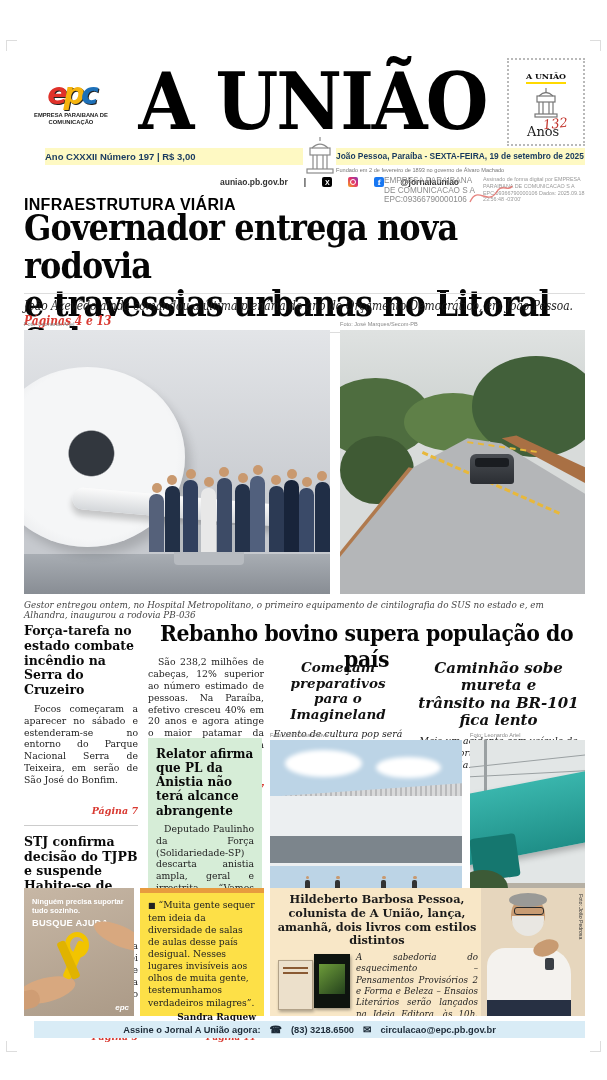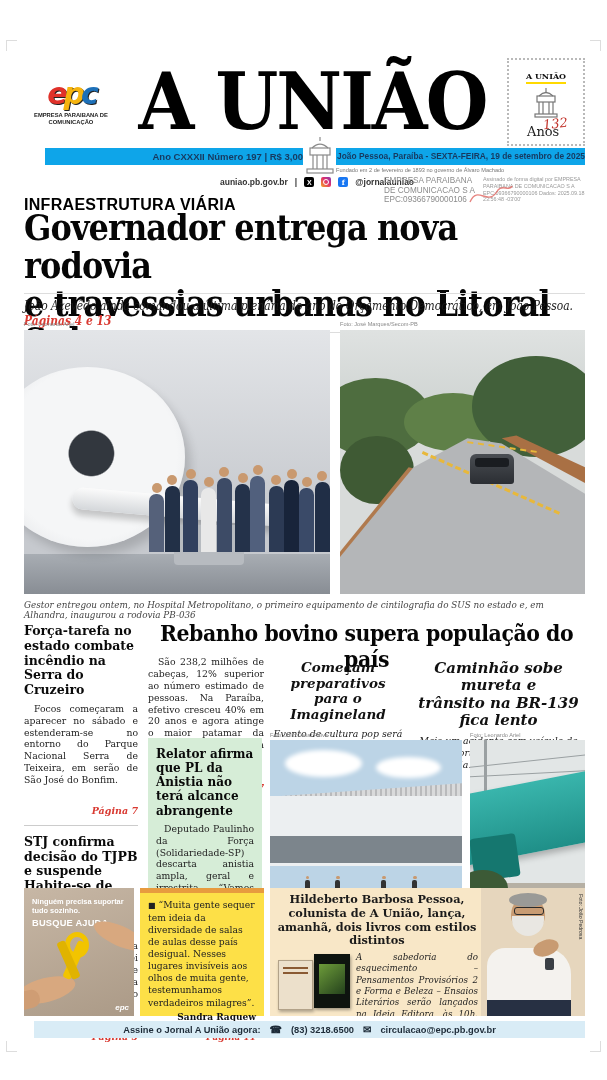--- a/index.html
+++ b/index.html
@@ -28,29 +28,29 @@
   .stamp{width:78px;height:88px;flex:none;background:#fff;border:2px dotted #b9b9b9;
          box-sizing:border-box;text-align:center;padding-top:5px;position:relative;}
   .stamp-title{font-family:"DejaVu Serif",serif;font-weight:bold;font-size:8px;
                border-bottom:2px solid #ffd900;display:inline-block;padding-bottom:1px;}
   .stamp svg{display:block;margin:2px auto 0;}
   .stamp-years{position:absolute;left:34px;top:56px;color:#c2342c;font-family:"DejaVu Serif",serif;
                font-style:italic;font-size:13px;transform:rotate(-6deg);}
   .stamp-anos{position:absolute;left:18px;top:64px;font-family:"DejaVu Serif",serif;font-size:13px;color:#222;}
 
   
-  .bar{position:absolute;height:17px;background:#0ea5e9;color:#17395f;font-weight:bold;
-       line-height:17px;text-align:right;}
+  .bar{position:absolute;height:17px;background:#fef9c3;color:#17395f;font-weight:bold;
+       line-height:17px;text-align:left;}
   .bar.left{top:148px;left:45px;width:258px;font-size:9.5px;}
   .bar.right{top:148px;left:336px;width:249px;font-size:8.4px;}
   .founded{position:absolute;top:167px;left:336px;width:249px;font-size:5.6px;color:#777;}
   .building-ic{position:absolute;top:136px;left:301px;}
 
   
-  .social{position:absolute;top:177px;left:220px;display:flex;align-items:center;gap:7px;
+  .social{position:absolute;top:177px;left:220px;display:flex;align-items:center;gap:16px;
           font-size:8.5px;font-weight:bold;color:#333;}
   .sicon{width:10px;height:10px;border-radius:2px;color:#fff;font-size:7px;font-weight:bold;
          display:flex;align-items:center;justify-content:center;line-height:1;}
   .sicon.x{background:#000;}
   .sicon.ig{background:linear-gradient(45deg,#f5a623,#e1306c 55%,#833ab4);position:relative;}
   .sicon.ig::after{content:"";position:absolute;inset:2px;border:1.2px solid #fff;border-radius:3px;}
   .sicon.fb{background:#1877f2;font-family:"DejaVu Serif",serif;}
   .company{position:absolute;top:176px;left:384px;width:95px;font-size:8.2px;color:#8b8b8b;line-height:1.18;}
   .digital{position:absolute;top:176px;left:483px;width:104px;font-size:5.4px;color:#999;line-height:1.25;}
   .flourish{position:absolute;top:182px;left:468px;}
@@ -352,21 +352,21 @@
           <div>Começam preparativos</div>
           <div>para o Imagineland</div>
         </div>
         <div class="it-body">Evento de cultura pop será realizado, pela primeira vez, em Campina Grande, em outubro.</div>
         <div class="st-page">Página 8</div>
       </div>
 
       <div class="col-br101">
         <div class="it-title" style="font-size:15px">
           <div>Caminhão sobe mureta e</div>
-          <div>trânsito na BR-139 fica lento</div>
+          <div>trânsito na BR-101 fica lento</div>
         </div>
         <div class="it-body">Mais um acidente com veículo de grande porte prejudica tráfego em rodovia. Não houve feridos.</div>
         <div class="st-page">Página 7</div>
       </div>
 
       <div class="greenbox">
         <div class="st-title" style="font-size:12px">Relator afirma que PL da Anistia não terá alcance abrangente</div>
         <div class="st-body">Deputado Paulinho da Força (Solidariedade-SP) descarta anistia ampla, geral e irrestrita. “Vamos ter que fazer uma coisa pelo meio”, definiu.</div>
         <div class="st-page">Página 15</div>
       </div>

